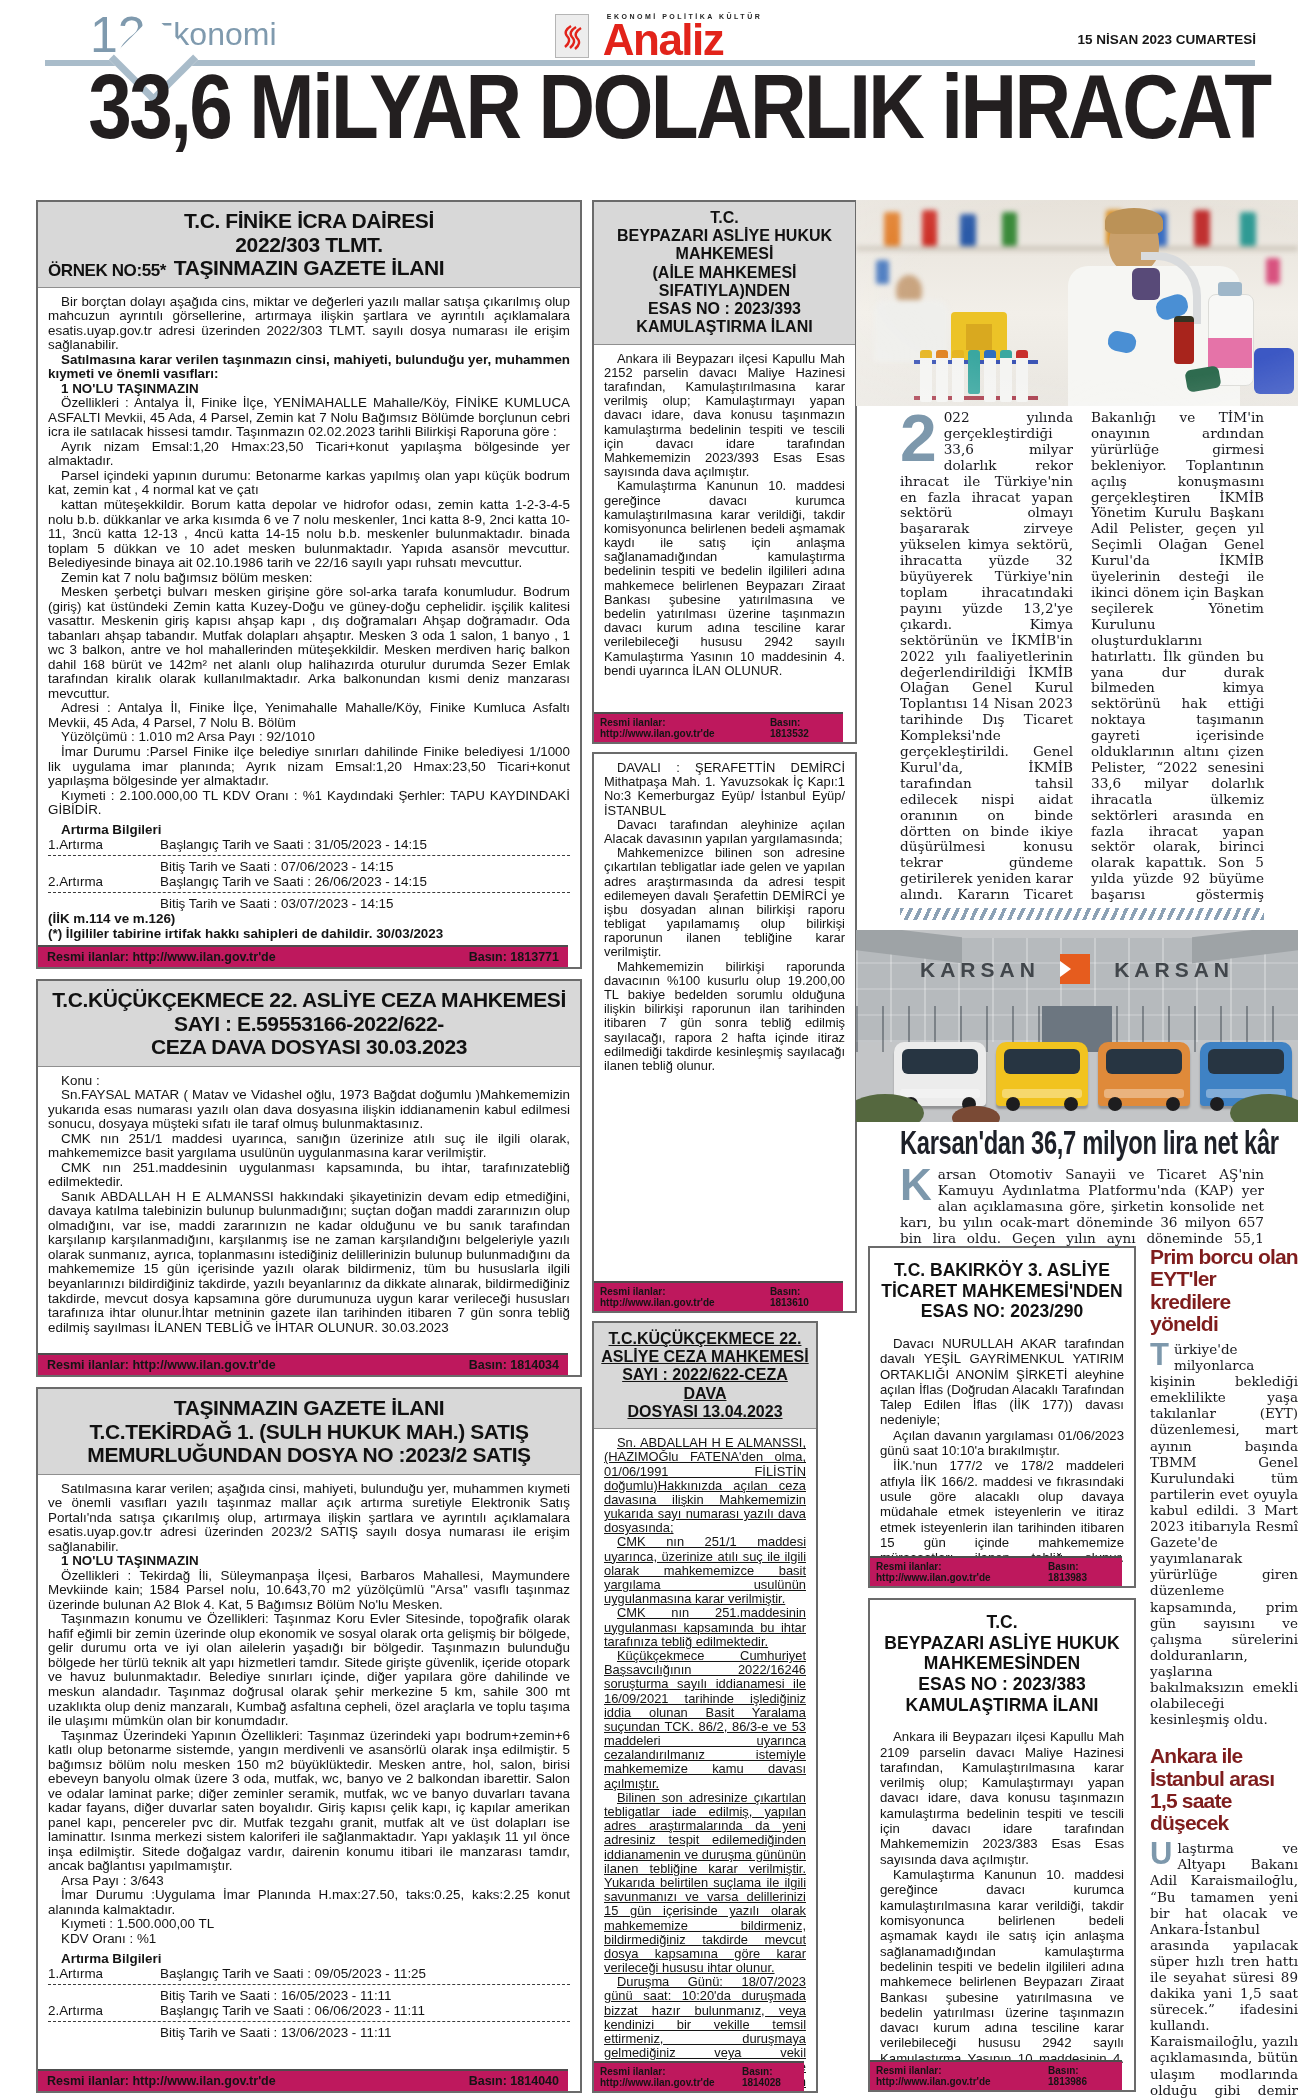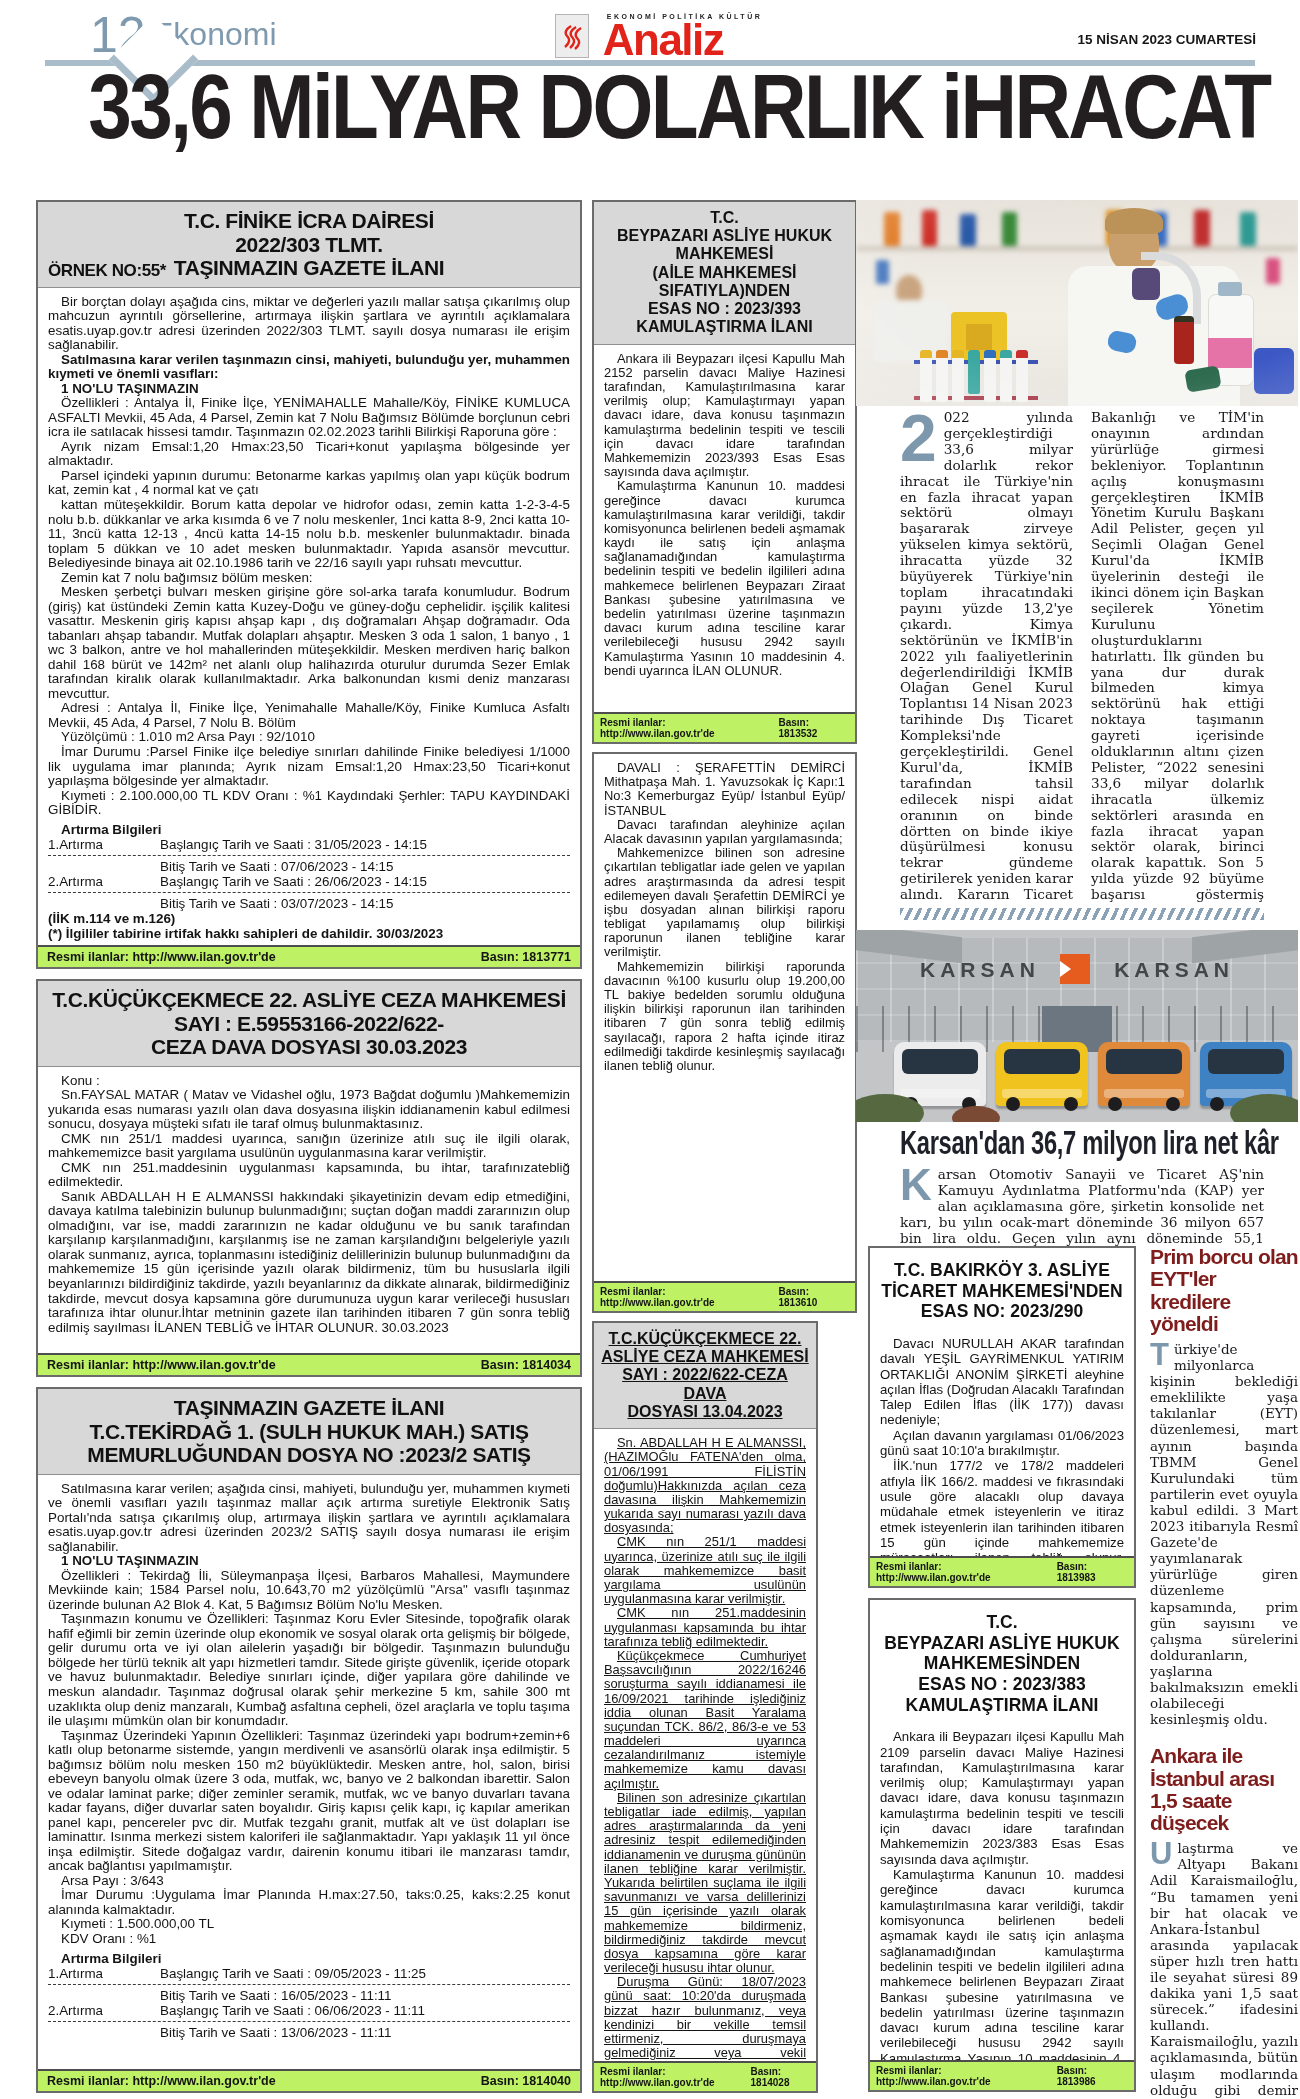--- a/index.html
+++ b/index.html
@@ -36,21 +36,21 @@
   .mid  .n-body{font-size:12.9px;line-height:1.1;}
   .sm   .n-body{font-size:13.2px;line-height:1.16;}
   .n-body p{margin:0;text-indent:13px;}
   .b{font-weight:700;}
   .n-auc{padding:0 10px;font-size:13.4px;line-height:1.12;}
   .auc-title{font-weight:700;text-indent:13px;}
   .auc-row{display:flex;}
   .auc-l{flex:0 0 112px;}
   .auc-dash{border-top:1.5px dashed #3a3a3a;margin:3px 0;}
   .auc-notes p{margin:0;font-weight:700;}
-  .n-foot{position:absolute;left:0;right:0;bottom:0;background:#bef264;border-top:2px solid #4d4d4d;
+  .n-foot{position:absolute;left:0;right:12px;bottom:0;background:#be185d;border-top:2px solid #4d4d4d;
           display:flex;justify-content:space-between;align-items:center;padding:3px 9px;
           font-weight:700;font-size:12.5px;box-sizing:border-box;}
   .sm .n-foot,.mid .n-foot{font-size:10px;padding:3px 6px;}
 
   
   .serif{font-family:"DejaVu Serif","Liberation Serif",serif;color:#17171c;}
   .kimya{position:absolute;column-count:2;column-gap:18px;column-fill:auto;text-align:justify;
          font-size:13.6px;line-height:15.9px;overflow:hidden;}
   .drop{float:left;font-family:"Liberation Sans",sans-serif;font-weight:700;color:#7d98ac;}
   .drop.big{font-size:66px;line-height:50px;margin:3px 7px 0 0;}

